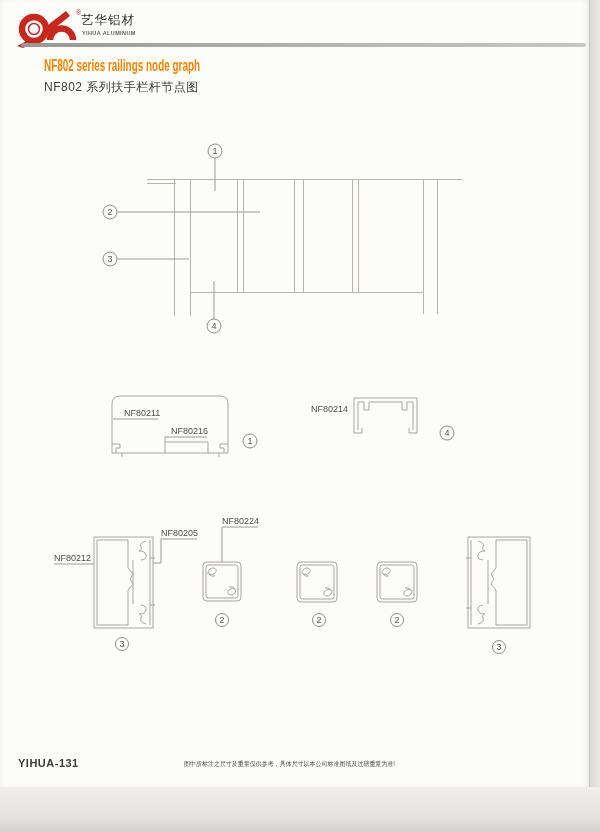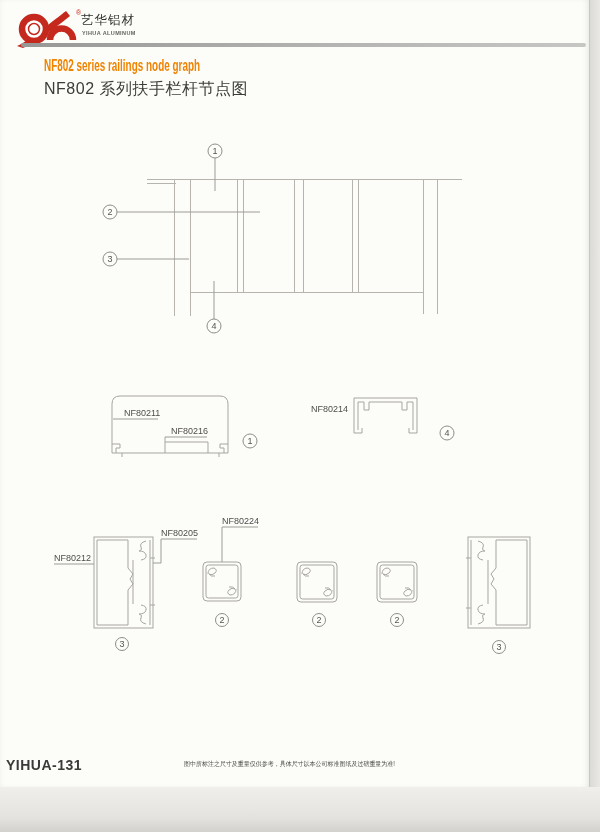--- a/index.html
+++ b/index.html
@@ -34,25 +34,25 @@
   .divider{
     left:21px;top:43px;width:565px;height:4px;border-radius:2px;
     background:linear-gradient(to right,#979795,#b4b4b2 55%,#c6c6c4);
   }
   .title-en{
     left:44px;top:57px;font-size:16px;font-weight:bold;color:#f08300;
     transform:scaleX(.62);transform-origin:left top;white-space:nowrap;
     letter-spacing:0px;
   }
   .title-cn{
-    left:44px;top:79px;font-size:16px;color:#3c3c3a;letter-spacing:.5px;
+    left:44px;top:79px;font-size:12px;color:#3c3c3a;letter-spacing:.5px;
     white-space:nowrap;
   }
   .footer-code{
-    left:6px;top:757px;font-size:14px;font-weight:bold;color:#3a3a38;
+    left:18px;top:757px;font-size:11px;font-weight:bold;color:#3a3a38;
     letter-spacing:.5px;
   }
   .footer-note{
     left:184px;top:760px;font-size:6.5px;color:#4c4b49;white-space:nowrap;
     transform:scaleX(.92);transform-origin:left top;
   }
   svg.drawing{position:absolute;left:0;top:0;}
   .ln{stroke:#b7b4ae;fill:none;stroke-width:1;shape-rendering:crispEdges;}
   .ln2{stroke:#a8a59f;fill:none;stroke-width:1;}
   .lead{stroke:#9e9b95;fill:none;stroke-width:1;}

